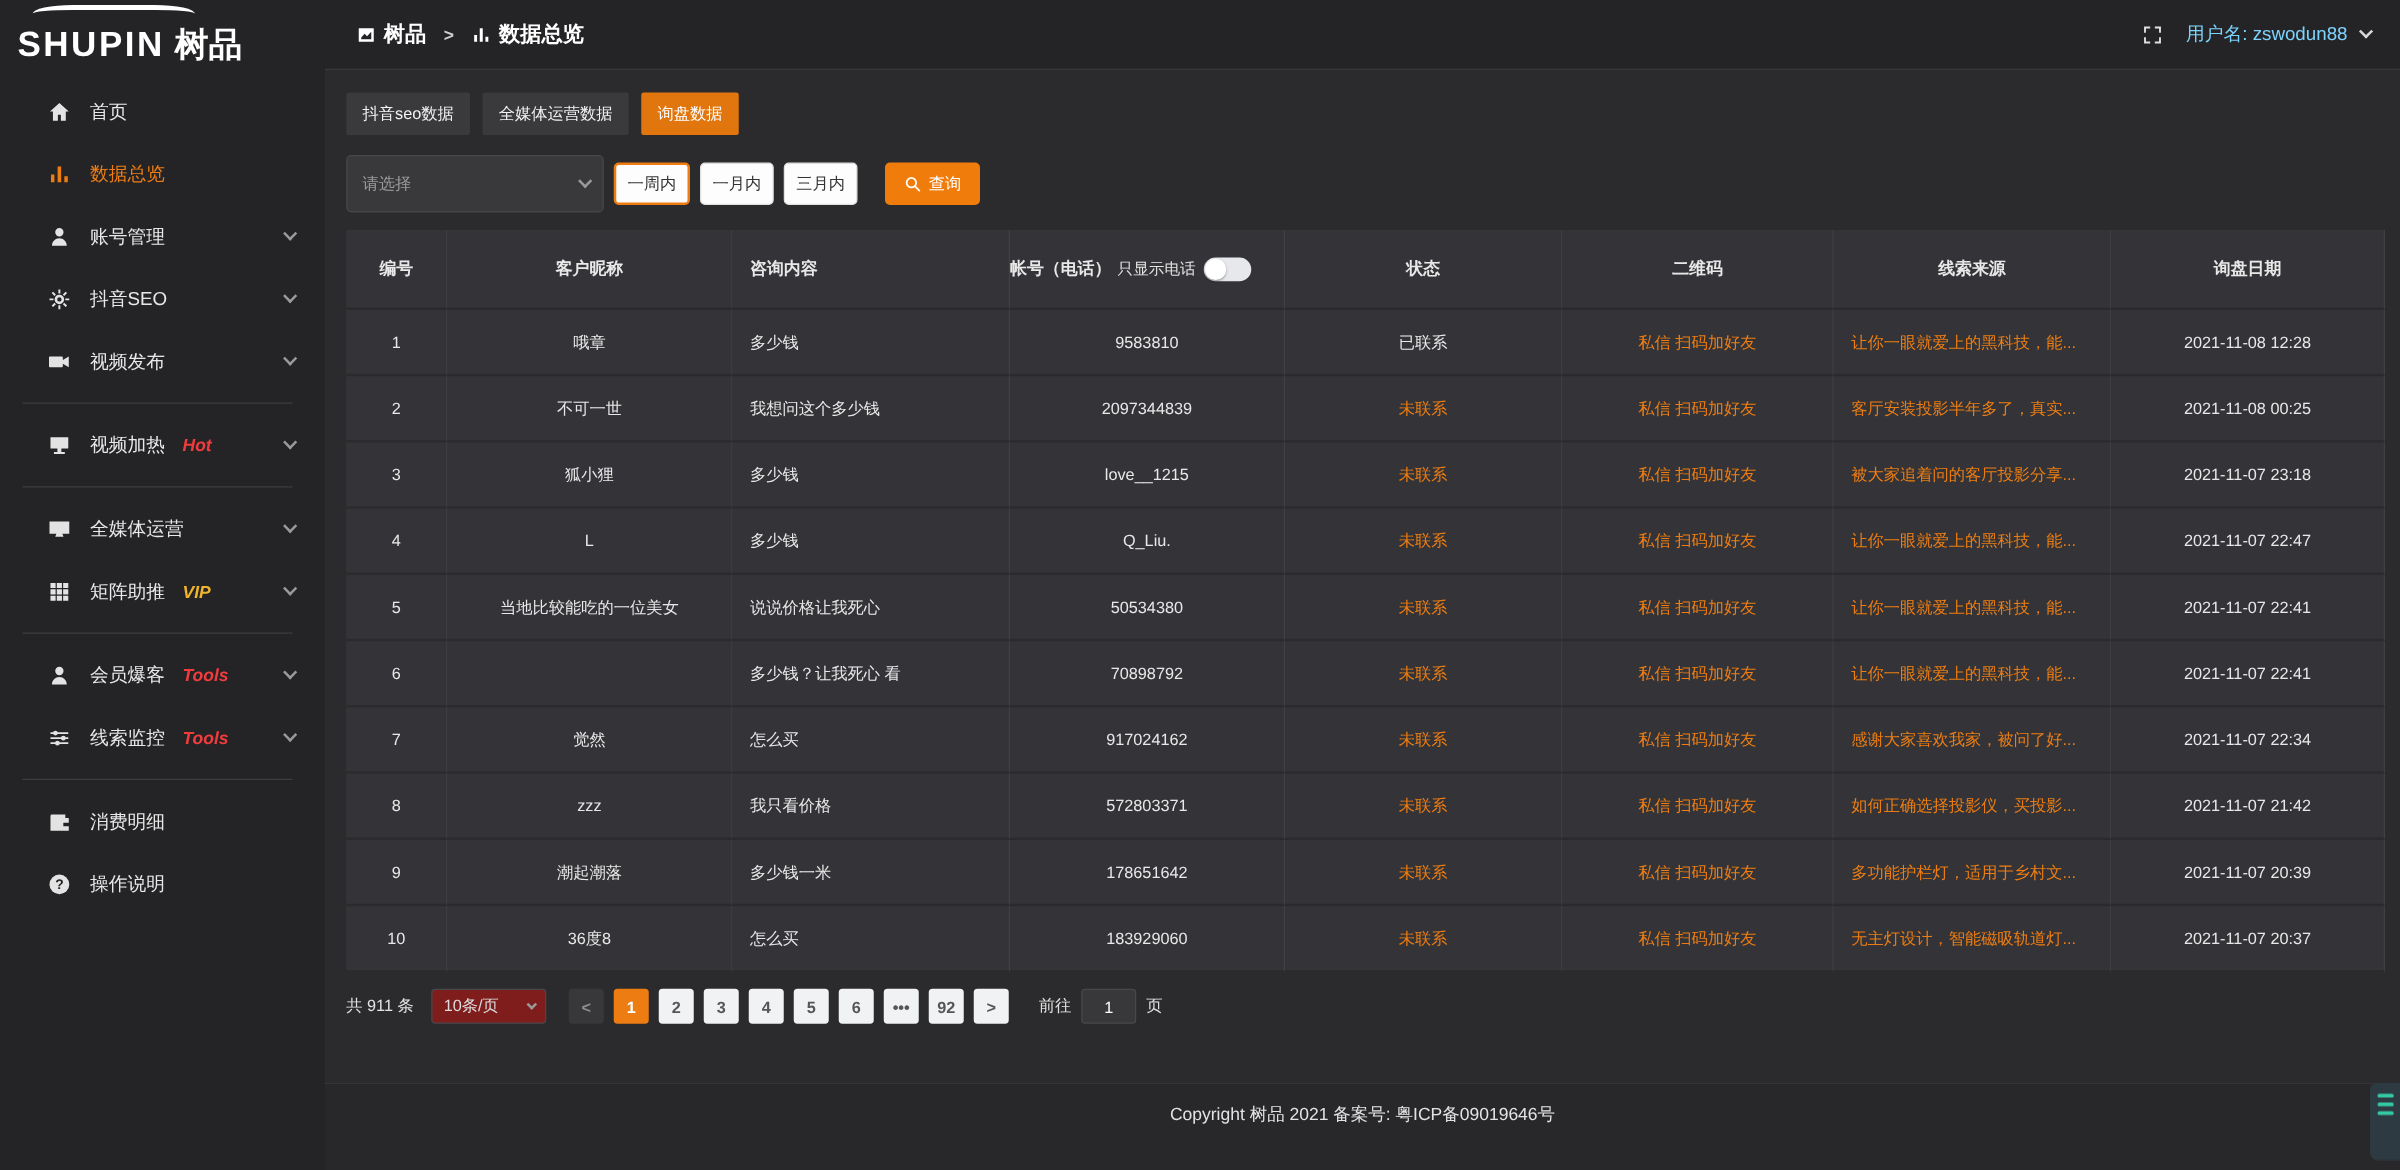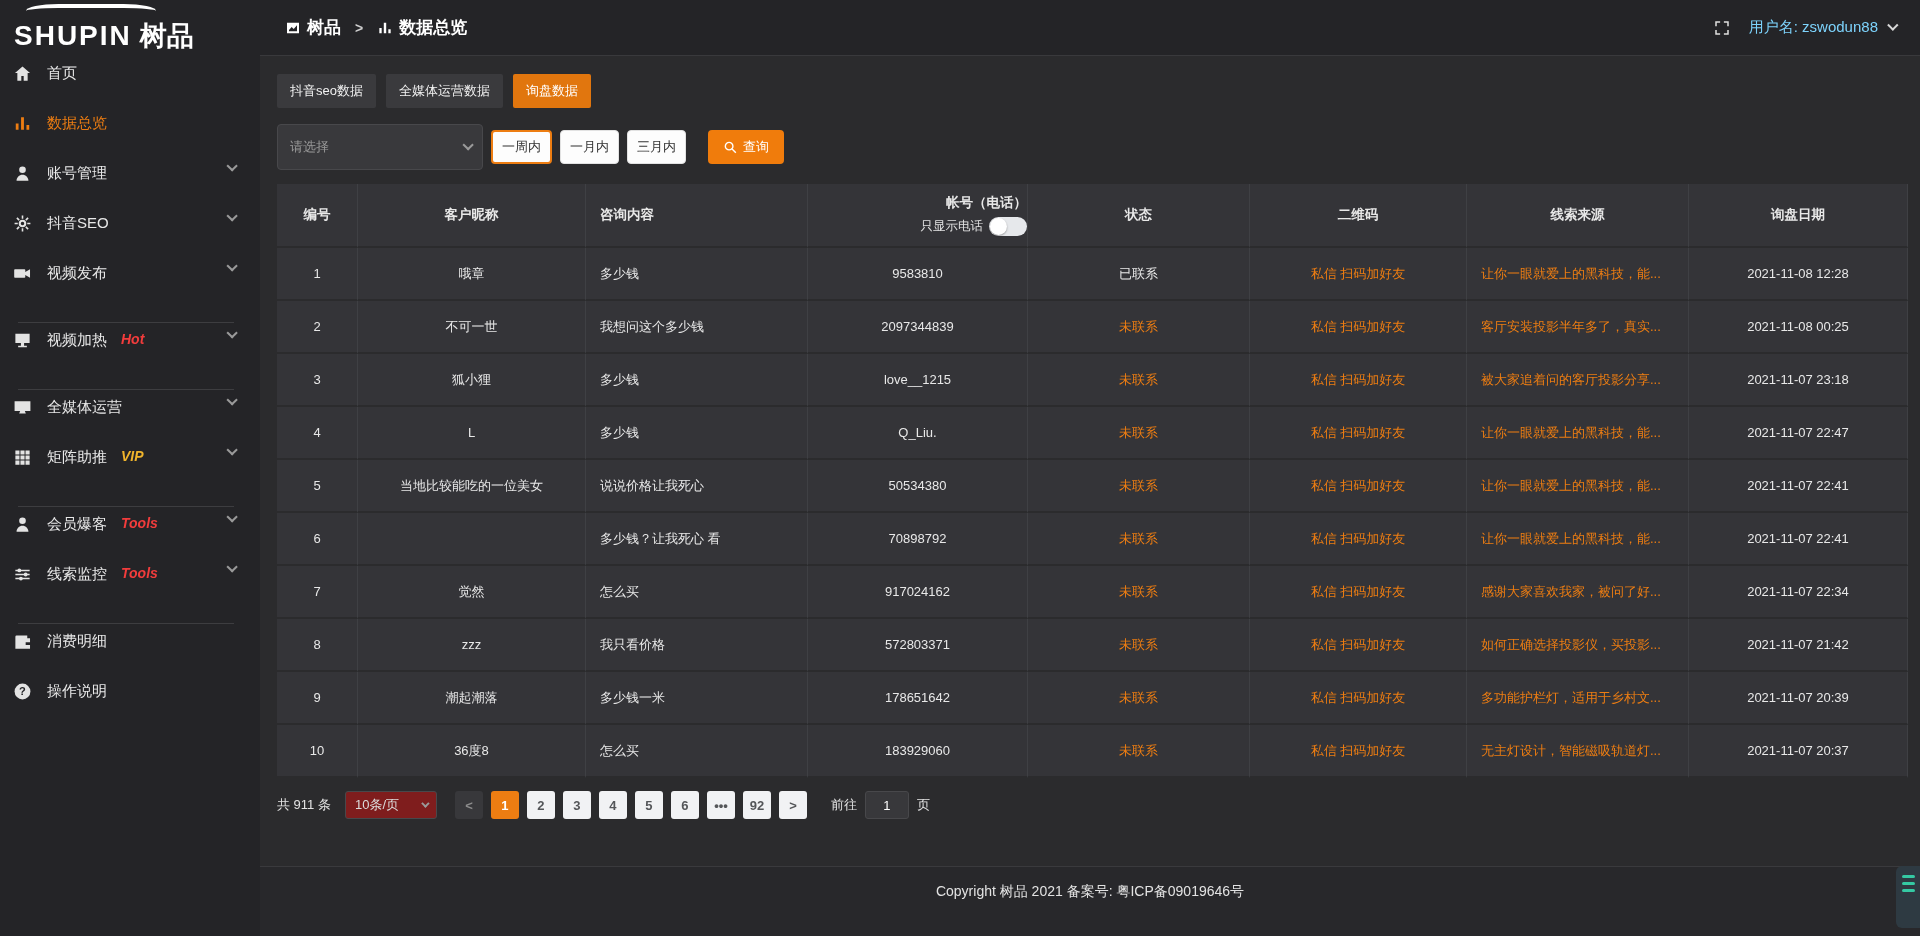--- a/index.html
+++ b/index.html
@@ -7,21 +7,21 @@
   body { font-family:"Liberation Sans","DejaVu Sans",sans-serif; background:#2b2b2d; color:#e6e6e6; font-size:13px; }
 
   
   .sidebar { position:fixed; left:0; top:0; width:260px; height:936px; background:#242427; z-index:5; }
   .logo { height:56px; display:flex; align-items:flex-end; padding:0 0 6px 14px; position:relative; }
   .logo .brand { font-weight:bold; font-size:28px; letter-spacing:2px; color:#fff; line-height:1; font-stretch:condensed; }
   .logo .arc { position:absolute; left:26px; top:4px; width:130px; height:14px; border-top:4px solid #fff; border-radius:50%/ 14px; }
   .logo .brand-cn { font-weight:bold; font-size:27px; color:#fff; margin-left:8px; line-height:1; }
   .nav { padding-top:8px; }
   .nav-group + .nav-group::before { content:""; display:block; height:1px; background:#3d3d40; margin:8px 26px 8px 18px; }
-  .nav-item { height:50px; display:flex; padding:0 26px 0 13px; cursor:pointer; color:#e8e8e8; font-size:15px; position:relative; }
+  .nav-item { height:50px; display:flex; align-items:center; padding:0 26px 0 38px; cursor:pointer; color:#e8e8e8; font-size:15px; position:relative; }
   .nav-item .nav-ic { width:19px; height:19px; margin-right:15px; display:inline-flex; color:#e3e3e3; flex:0 0 19px; }
   .nav-item .nav-ic svg { width:100%; height:100%; }
   .nav-item.active, .nav-item.active .nav-ic { color:#ed7d12; }
   .badge { font-weight:bold; font-size:14px; color:#f23c3c; margin-left:14px; }
   .badge.gold { color:#f0b42c; }
   .chev { margin-left:auto; width:8px; height:8px; border-right:2px solid #9a9a9a; border-bottom:2px solid #9a9a9a; transform:rotate(45deg) translateY(-3px); }
 
   
   .topbar { position:fixed; left:260px; top:0; right:0; height:56px; background:#242427; border-bottom:1px solid #39393c; display:flex; align-items:center; padding:0 26px 0 25px; z-index:4; }
   .crumb { display:flex; align-items:center; font-size:17px; font-weight:bold; color:#fff; cursor:pointer; }
@@ -50,21 +50,21 @@
   .search-btn .s-ic svg { width:100%; height:100%; }
 
   
   table { border-collapse:separate; border-spacing:0; table-layout:fixed; width:1631px; }
   th, td { background:#343438; border-right:1px solid #3f4044; border-bottom:2px solid #2b2b2d; text-align:center; font-size:13px; color:#e8e8e8; overflow:hidden; white-space:nowrap; }
   th { height:64px; font-weight:bold; font-size:13.5px; }
   td { height:53px; }
   .c-left { text-align:left; padding-left:14px; }
   .orange { color:#ed7d12; }
   .link { cursor:pointer; }
-  .th-stack { display:flex; flex-direction:column; align-items:flex-end; gap:5px; }
+  .th-stack { display:flex; align-items:center; gap:5px; }
   .toggle-line { display:flex; align-items:center; gap:6px; font-size:12.5px; font-weight:normal; color:#e2e2e2; }
   .toggle { width:38px; height:19px; border-radius:10px; background:#e6e8eb; position:relative; cursor:pointer; flex:0 0 38px; }
   .toggle .knob { position:absolute; left:1px; top:1px; width:17px; height:17px; border-radius:50%; background:#fff; box-shadow:0 1px 2px rgba(0,0,0,.35); }
 
   
   .pager { display:flex; align-items:center; margin-top:13px; font-size:13px; color:#e2e2e2; }
   .pager .total { margin-right:14px; }
   .size-select { width:92px; height:28px; background:#7f1d1d; border:1px solid #48484b; border-radius:3px; display:flex; align-items:center; justify-content:space-between; padding:12px 9px; color:#dcdcdc; cursor:pointer; margin-right:18px; }
   .size-select .chev { border-color:#9a9a9a; width:6px; height:6px; transform:rotate(45deg) translateY(-2px); }
   .pg-btn { min-width:28px; height:28px; padding:0 5px; border-radius:3px; background:#f1f2f4; color:#545659; display:flex; align-items:center; justify-content:center; cursor:pointer; margin-right:8px; font-weight:bold; }

